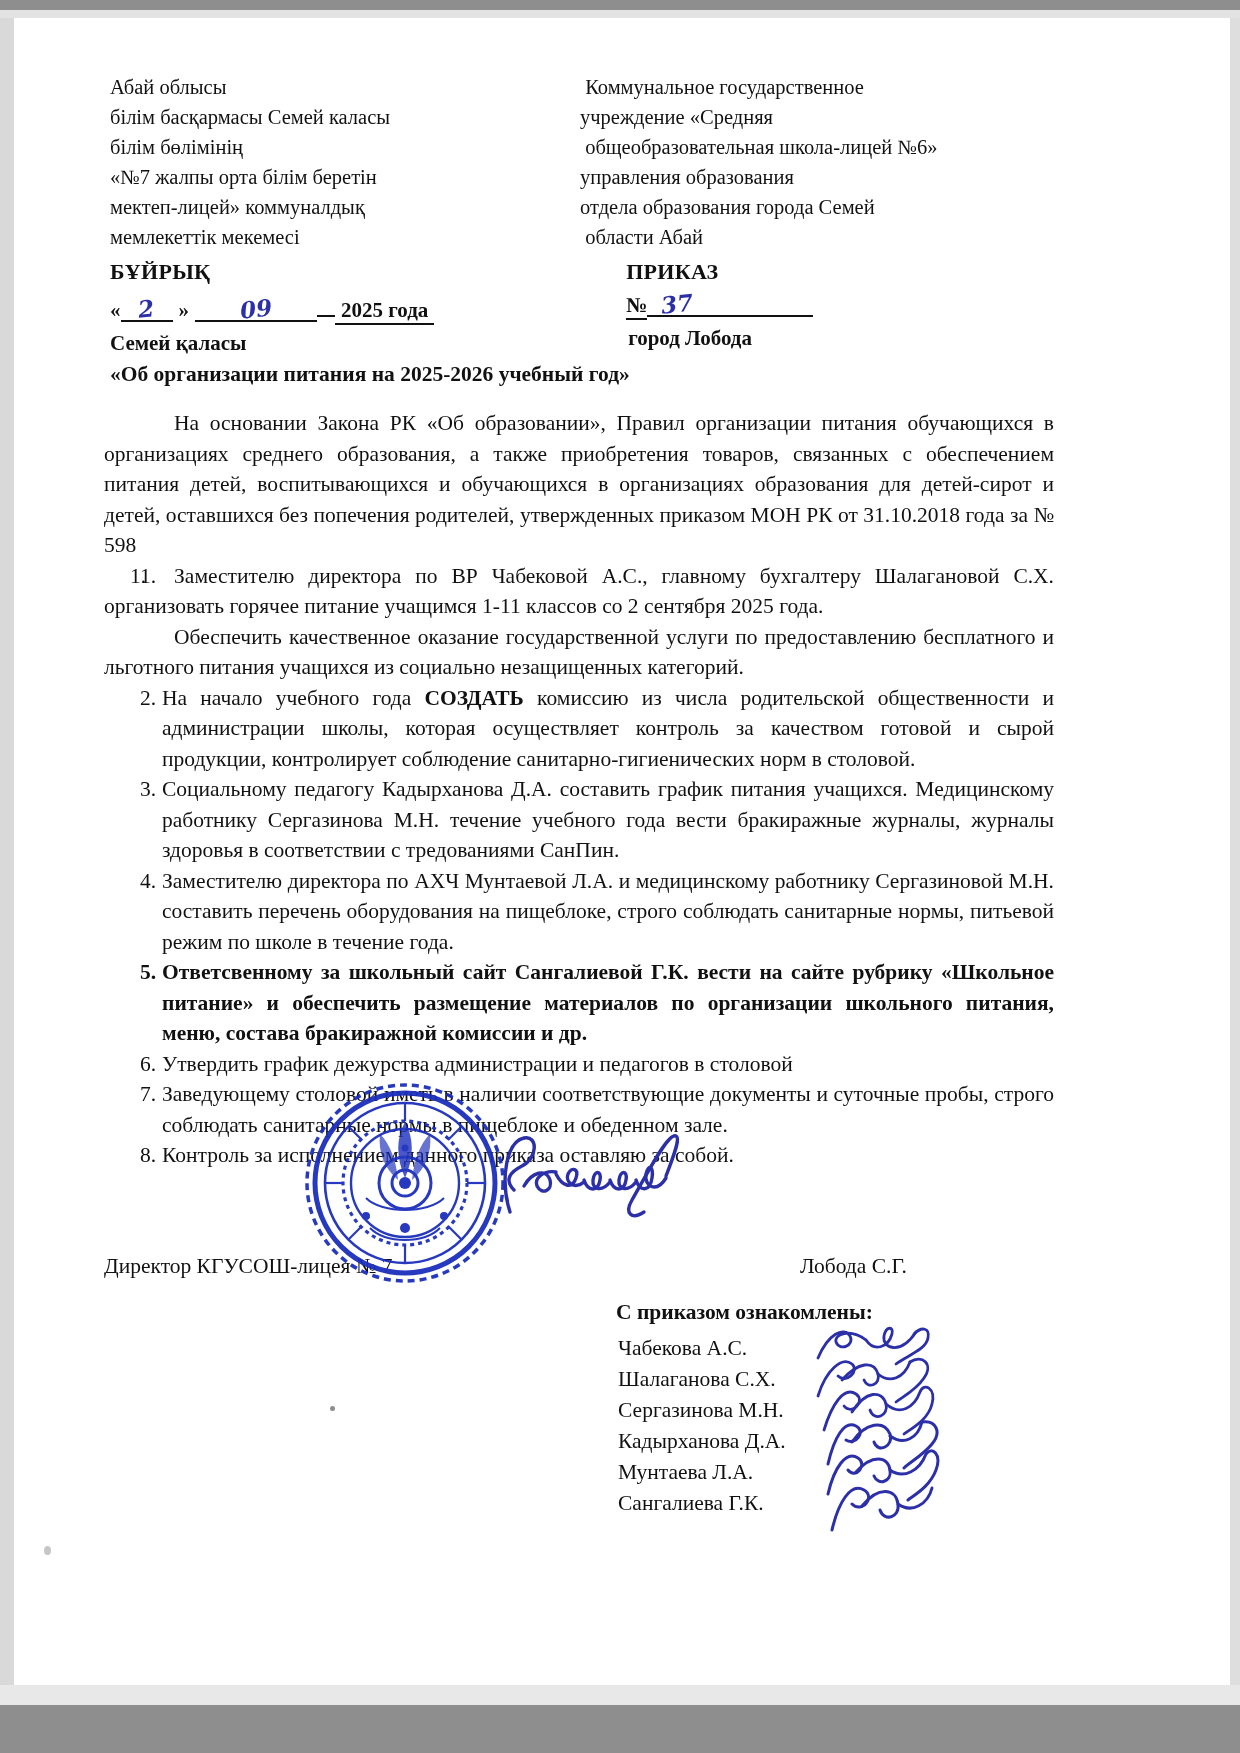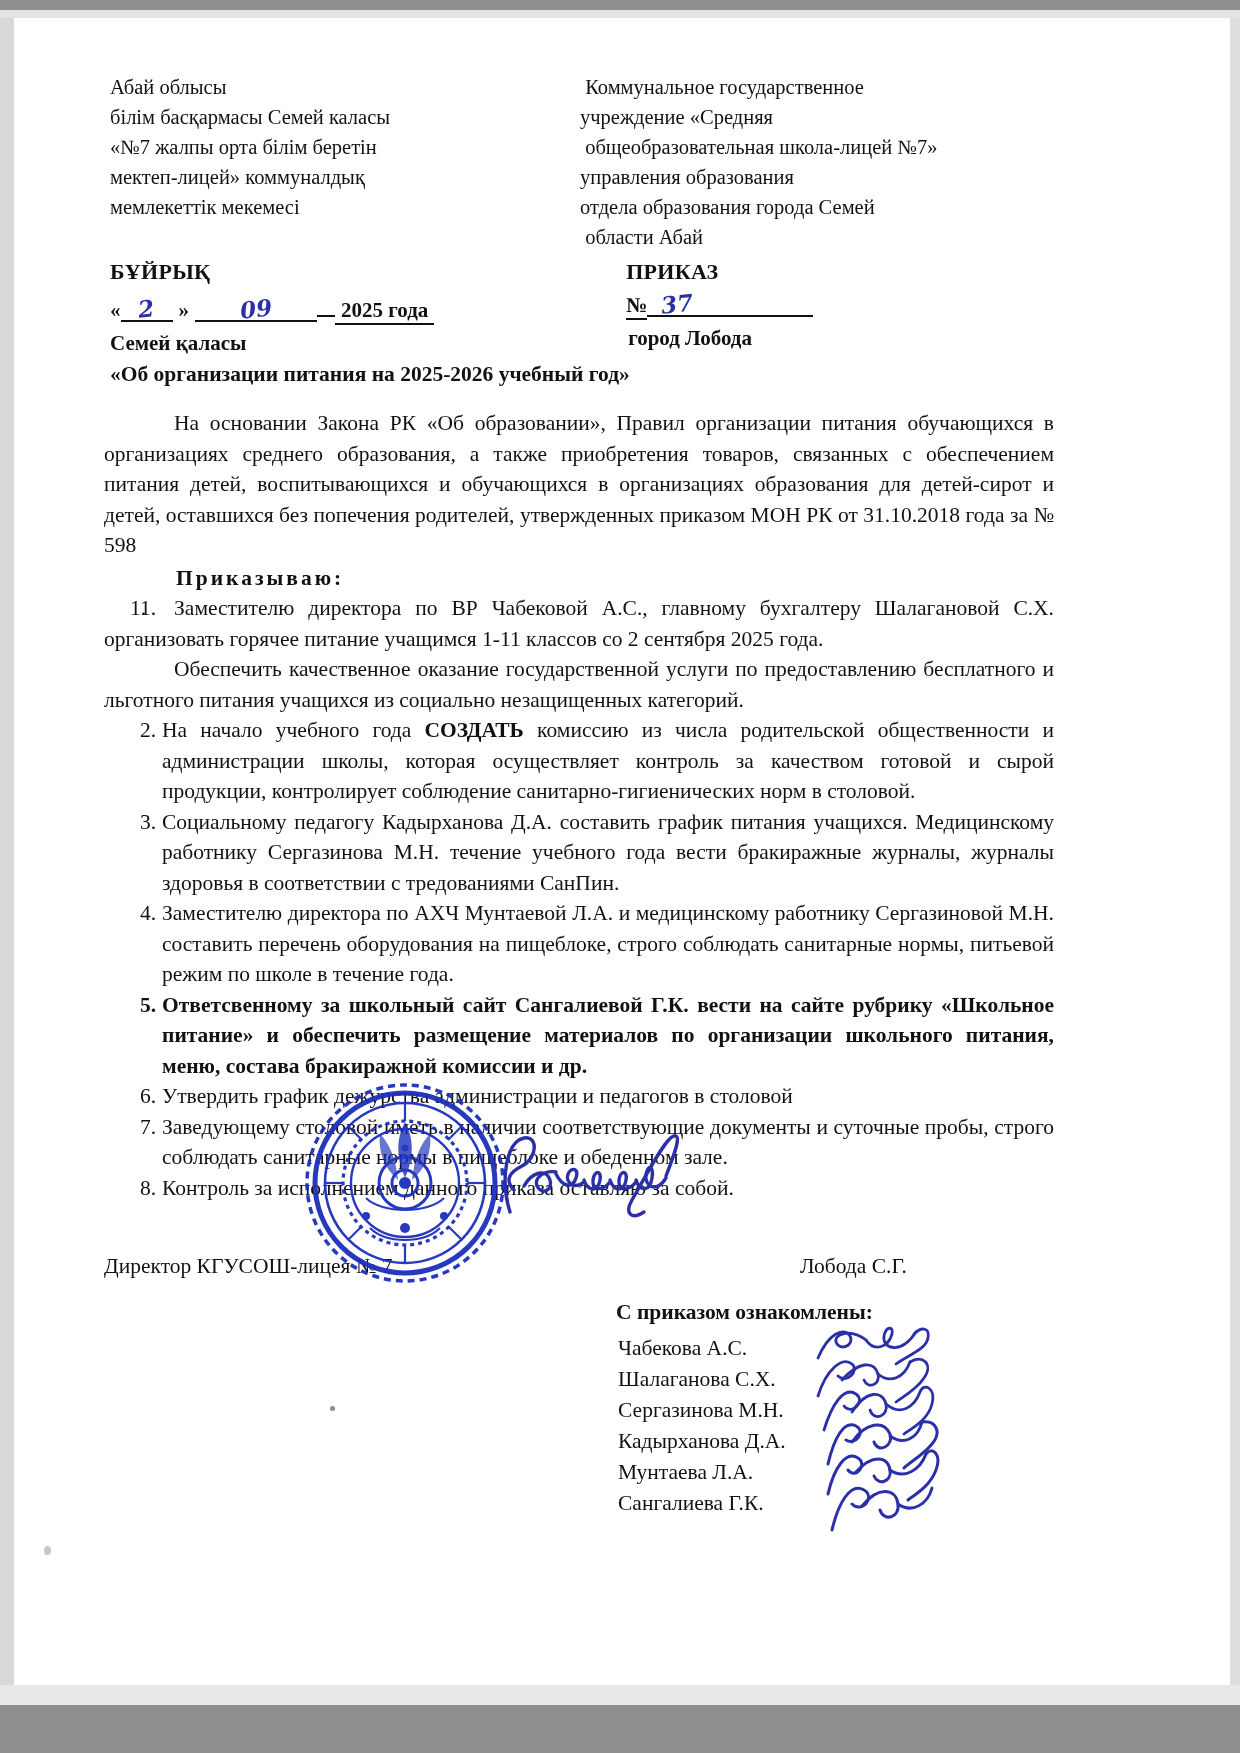--- a/index.html
+++ b/index.html
@@ -145,28 +145,29 @@
   <div class="sheet-edge-t"></div>
   <div class="sheet-edge-b"></div>
 
   <div class="content">
 
     <div class="hdr">
       <div class="hdr-row">
         <div class="hdr-left">
           <div class="hdr-line">Абай облысы</div>
           <div class="hdr-line">білім басқармасы Семей каласы</div>
+          <div class="hdr-line">білім бөлімінің</div>
           <div class="hdr-line">«№7 жалпы орта білім беретін</div>
           <div class="hdr-line">мектеп-лицей» коммуналдық</div>
           <div class="hdr-line">мемлекеттік мекемесі</div>
         </div>
         <div class="hdr-right">
           <div class="hdr-line"> Коммунальное государственное</div>
           <div class="hdr-line">учреждение «Средняя</div>
-          <div class="hdr-line"> общеобразовательная школа-лицей №7»</div>
+          <div class="hdr-line"> общеобразовательная школа-лицей №6»</div>
           <div class="hdr-line">управления образования</div>
           <div class="hdr-line">отдела образования города Семей</div>
           <div class="hdr-line"> области Абай</div>
         </div>
       </div>
     </div>
 
     <div class="ord">
       <div class="ord-flex">
         <div class="ord-left">
@@ -195,21 +196,20 @@
           </div>
           <div class="city" style="margin-left:12px;">город Лобода</div>
         </div>
       </div>
     </div>
 
     <div class="subject">«Об организации питания на 2025-2026 учебный год»</div>
 
     <div class="body">
       <div class="para-indent">На основании Закона РК «Об образовании», Правил организации питания обучающихся в организациях среднего образования, а также приобретения товаров, связанных с обеспечением питания детей, воспитывающихся и обучающихся в организациях образования для детей-сирот и детей, оставшихся без попечения родителей, утвержденных приказом МОН РК от 31.10.2018 года за № 598</div>
-      <div class="prikaz"><span>Приказываю:</span></div>
 
       <ol class="items">
         <li class="li1" style="padding-left:0">
           <div class="txt" style="text-indent:26px;">
             <span>1.</span>
             <span style="display:inline-block;width:14px"></span><span>Заместителю директора по ВР Чабековой А.С., главному бухгалтеру Шалагановой С.Х. организовать горячее питание учащимся 1-11 классов со 2 сентября 2025 года.</span>
           </div>
           <div class="sub-para">Обеспечить качественное оказание государственной услуги по предоставлению бесплатного и льготного питания учащихся из социально незащищенных категорий.</div>
         </li>
 

